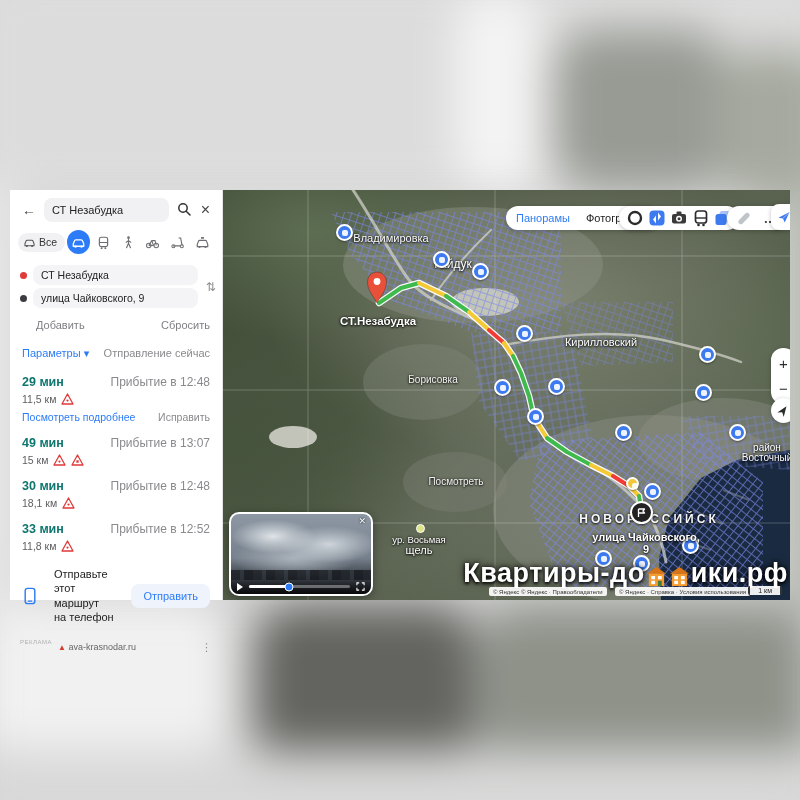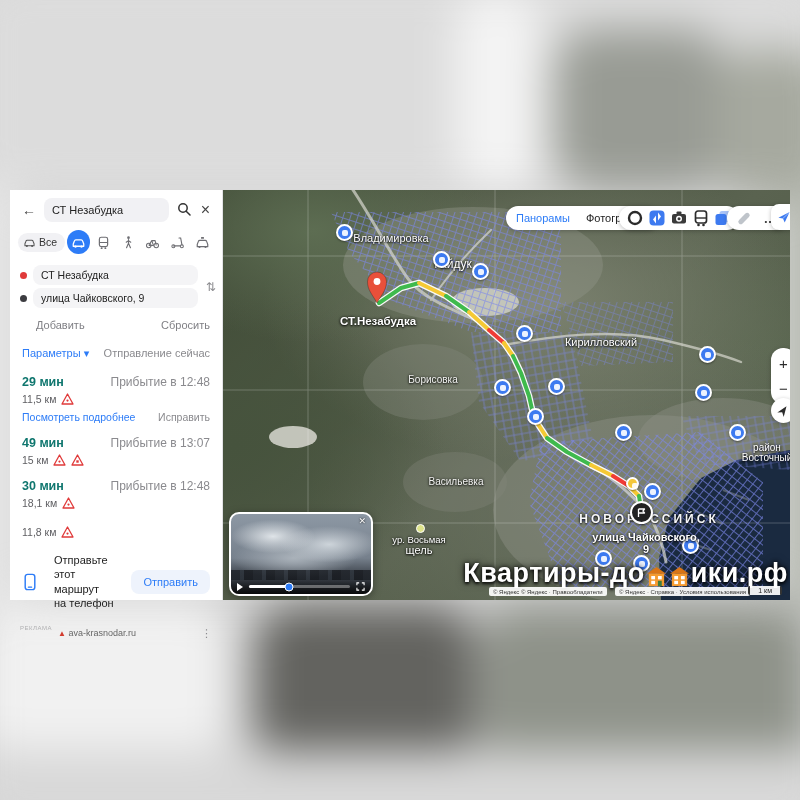--- a/index.html
+++ b/index.html
@@ -263,20 +263,24 @@
         <svg class="warn" width="13" height="12" viewBox="0 0 13 12">
             <path d="M6.5 1 L12 11 H1 Z" fill="#fff" stroke="#e03a3a" stroke-width="1.3" stroke-linejoin="round"></path>
             <circle cx="6.5" cy="7.6" r="1.1" fill="#e03a3a"></circle>
           </svg>
       </div>
     </div>
 
     <div class="divider"></div>
 
     <div class="route">
+      <div class="rline">
+        <span class="rtime">33 мин</span>
+        <span class="rarr">Прибытие в 12:52</span>
+      </div>
       <div class="rdist">
         <span>11,8 км</span>
         <svg class="warn" width="13" height="12" viewBox="0 0 13 12">
             <path d="M6.5 1 L12 11 H1 Z" fill="#fff" stroke="#e03a3a" stroke-width="1.3" stroke-linejoin="round"></path>
             <circle cx="6.5" cy="7.6" r="1.1" fill="#e03a3a"></circle>
           </svg>
       </div>
     </div>
 
     <div class="divider"></div>
@@ -365,21 +369,21 @@
         <polyline points="390,286 406,296" stroke="#f03b36"></polyline>
         <polyline points="406,296 416,306" stroke="#f5c934"></polyline>
         <polyline points="416,306 418,319" stroke="#3fba4d"></polyline>
       </g>
     </svg>
 
     <span class="maplabel" style="left:168px;top:42px;font-size:11px;opacity:.95;">Владимировка</span>
     <span class="maplabel" style="left:230px;top:67px;font-size:12px;">Гайдук</span>
     <span class="maplabel" style="left:378px;top:146px;font-size:11px;">Кирилловский</span>
     <span class="maplabel" style="left:210px;top:184px;font-size:10px;opacity:.9;">Борисовка</span>
-    <span class="maplabel" style="left:233px;top:286px;font-size:10px;opacity:.9;">Васильевка</span>
+    <span class="maplabel" style="left:233px;top:286px;font-size:10px;opacity:.9;">Посмотреть</span>
     <span class="maplabel" style="left:544px;top:242px;font-size:10px;margin-top:20px;">Восточный</span>
     <span class="maplabel" style="left:544px;top:252px;font-size:10px;">район</span>
     <span style="position:absolute;left:193px;top:334px;width:7px;height:7px;border-radius:50%;background:#dde38a;border:1px solid #fff;z-index:3;"></span>
     <span class="maplabel" style="left:196px;top:344px;font-size:9.5px;">ур. Восьмая</span>
     <span class="maplabel" style="left:196px;top:354px;font-size:11px;">щель</span>
     <span class="maplabel" style="left:426px;top:322px;font-size:12px;letter-spacing:3px;font-weight:bold;opacity:.95;">НОВОРОССИЙСК</span>
 
     <svg style="position:absolute;left:141px;top:80px;z-index:4;" width="26" height="34" viewBox="0 0 26 34">
       <path d="M13 33 C8 24 3.5 20 3.5 11.5 A9.5 9.5 0 1 1 22.5 11.5 C22.5 20 18 24 13 33 Z" fill="#e8503a" stroke="rgba(0,0,0,.25)" stroke-width="1"></path>
       <circle cx="13" cy="11.5" r="3.4" fill="#fff"></circle>

